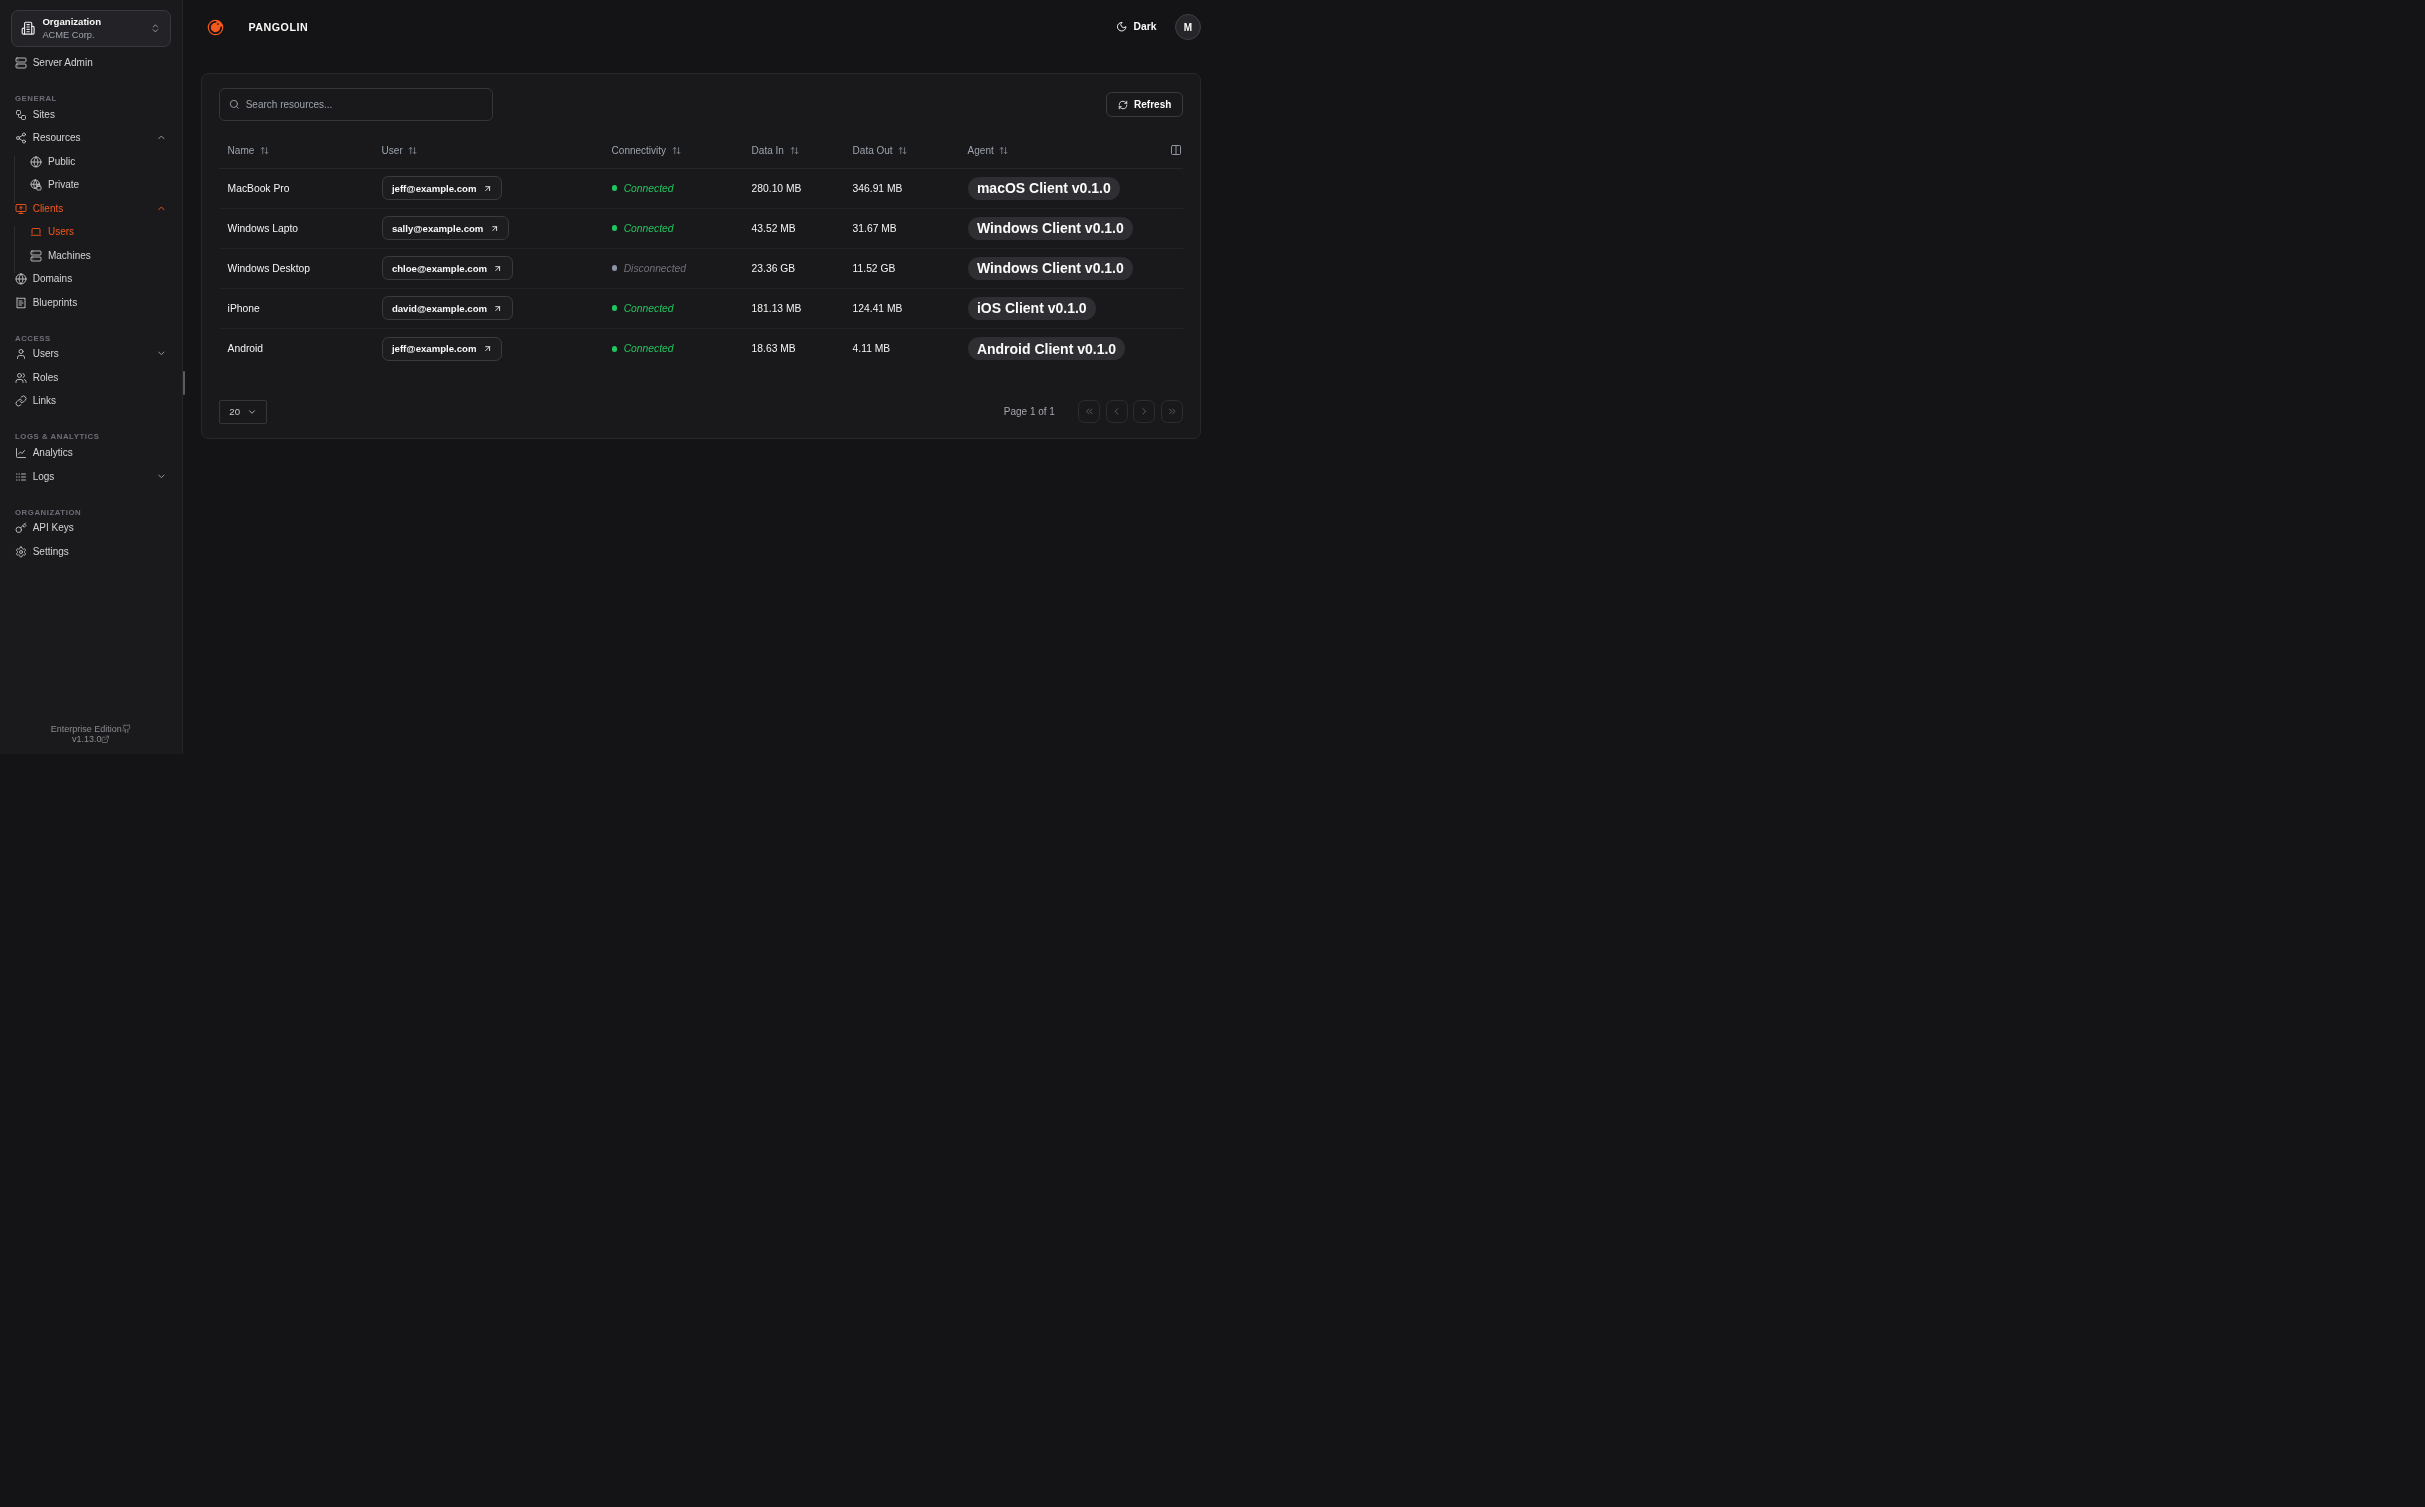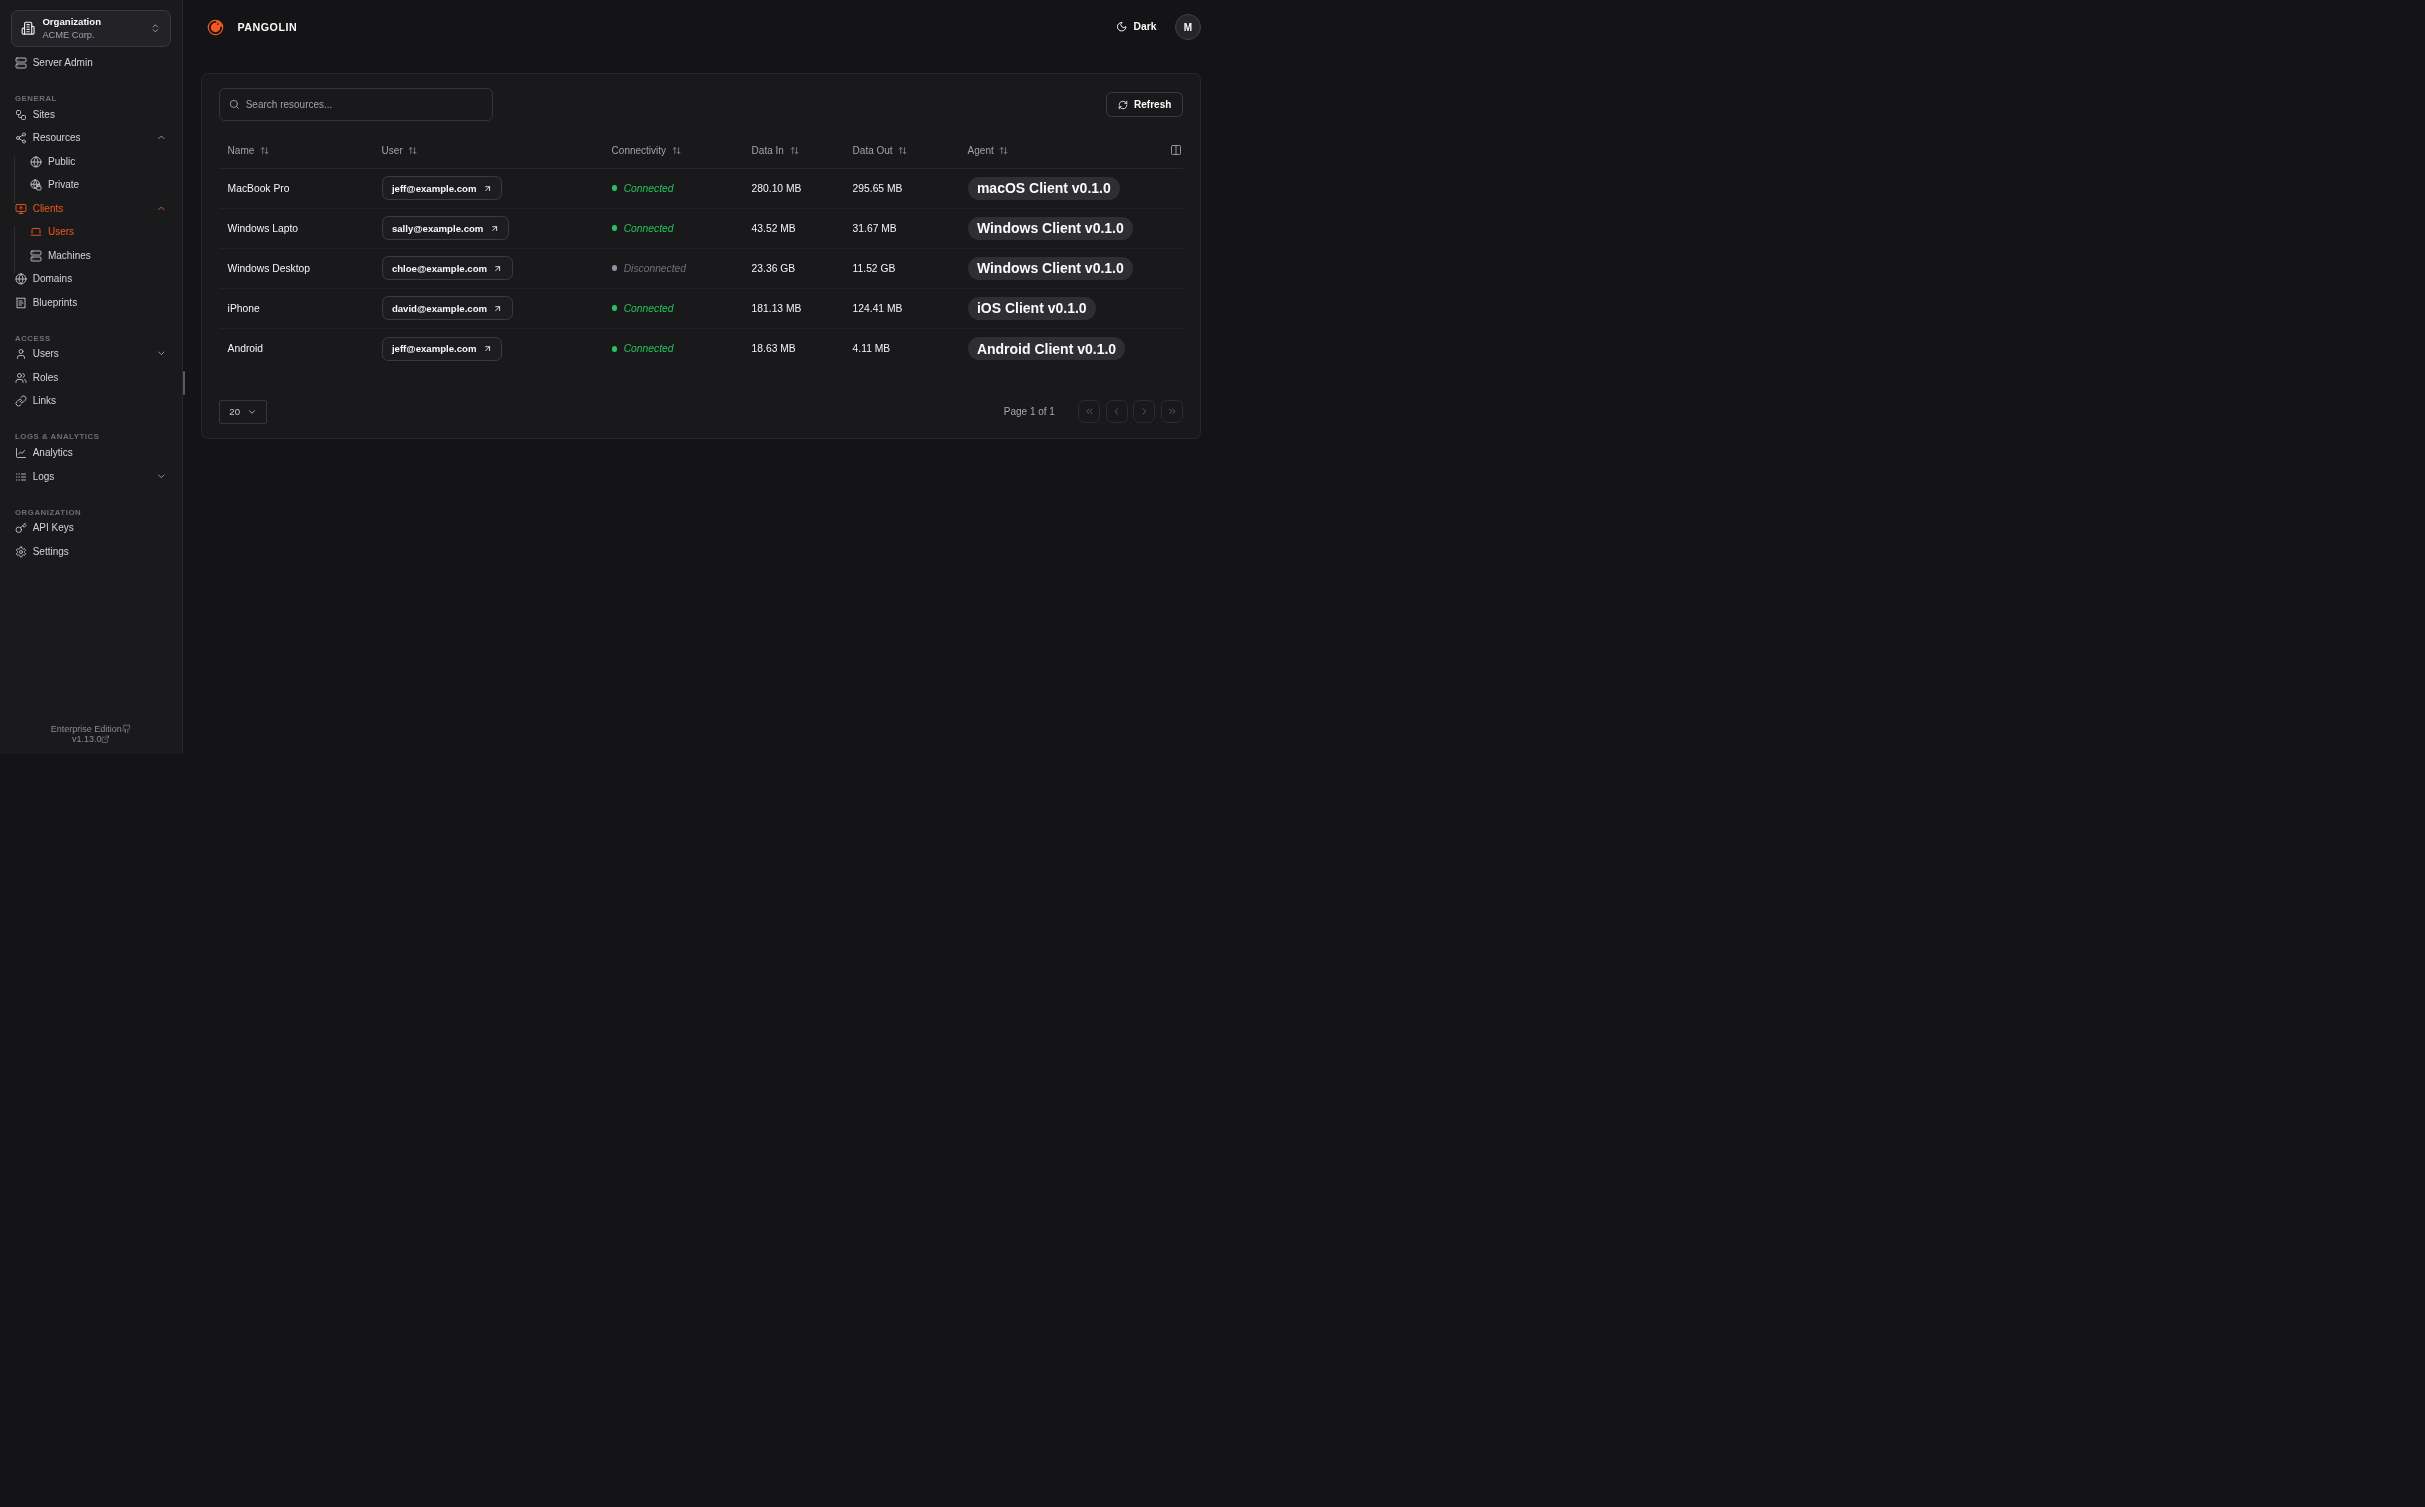--- a/index.html
+++ b/index.html
@@ -39,21 +39,21 @@
   .sidebar-footer { text-align:center; color:#8b8b92; font-size:9px; padding-bottom:1.4px; }
   .footer-line { display:inline-flex; align-items:center; gap:0; }
   .sidebar-footer .fl-wrap { display:block; }
 
   .scroll-thumb { position:absolute; left:183px; top:371px; width:2.1px; height:23.5px;
                   background:#5a5a60; border-radius:1.4px; }
 
   
   .main { flex:1; padding:0 12px 0 18px; display:flex; flex-direction:column; }
   .topbar { height:54px; display:flex; align-items:center; }
-  .brand { display:flex; align-items:center; gap:13px; margin-left:6.4px; cursor:pointer; }
+  .brand { display:flex; align-items:center; gap:24px; margin-left:6.4px; cursor:pointer; }
   .brand-name { font-size:10.7px; font-weight:700; letter-spacing:.05em; }
   .top-right { margin-left:auto; display:flex; align-items:center; gap:18.5px; }
   .theme-toggle { display:flex; align-items:center; gap:6.4px; font-size:10.3px; font-weight:600; cursor:pointer; }
   .avatar { width:26px; height:26px; border-radius:50%; background:#26262a; border:0.7px solid #3f3f46;
             display:flex; align-items:center; justify-content:center; font-size:10px; font-weight:600; cursor:pointer; }
 
   .page-head { margin-top:8.6px; }
   .page-title { font-size:18px; font-weight:700; letter-spacing:-.01em; }
   .page-sub { margin-top:6.4px; font-size:11px; color:#a1a1aa; }
 
@@ -507,21 +507,21 @@
                   <path d="M7 17 17 7"></path>
                 </svg>
               </span>
             </button>
           </div>
           <div class="td status connected">
             <span class="status-dot"></span>
             <span>Connected</span>
           </div>
           <div class="td td-data">280.10 MB</div>
-          <div class="td td-data">295.65 MB</div>
+          <div class="td td-data">346.91 MB</div>
           <div class="td">
             <span class="agent-badge">macOS Client v0.1.0</span>
           </div>
         </div>
         <div class="trow grid-cols">
           <div class="td td-name">Windows Lapto</div>
           <div class="td">
             <button class="user-btn">
               <span>sally@example.com</span>
               <span class="arrow">

